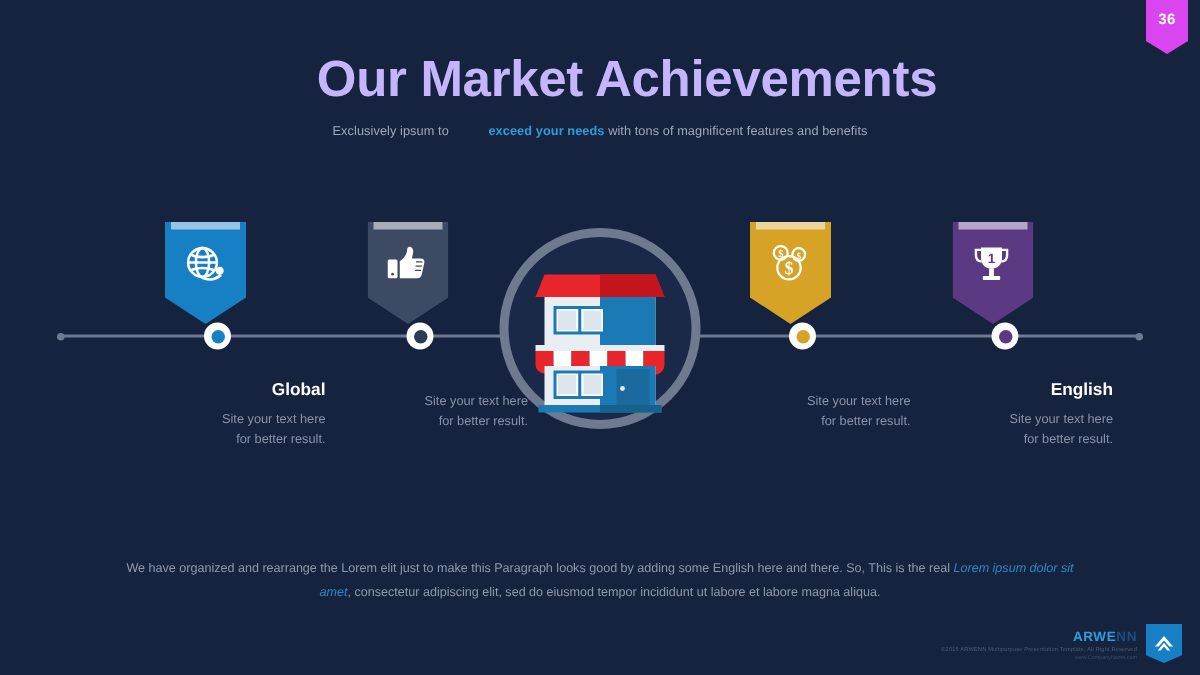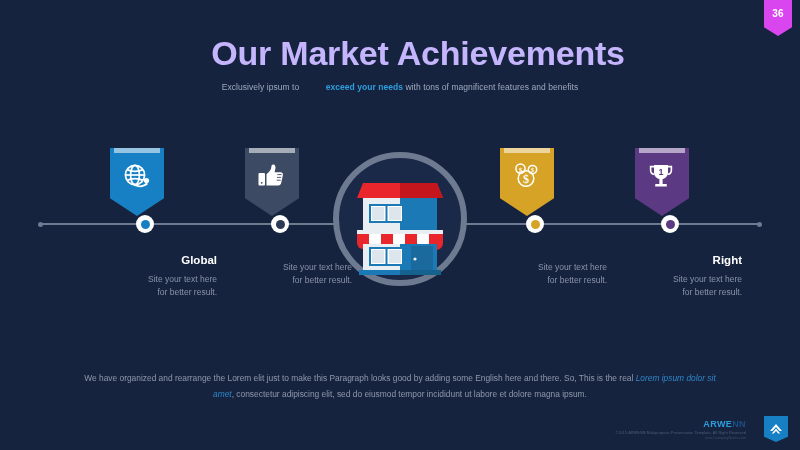--- a/index.html
+++ b/index.html
@@ -63,21 +63,21 @@
   }
 
   
   .para{
     position:absolute; top:370px; left:80px; width:640px; text-align:center;
     color:#8f98ab; font-size:8.4px; line-height:1.95;
   }
   .para em{ color:#2e86c8; font-style:italic; }
 
   
-  .footer{ position:absolute; right:12px; bottom:8px; display:flex; align-items:center; gap:18px; }
+  .footer{ position:absolute; right:12px; bottom:8px; display:flex; align-items:center; gap:6px; }
   .footer .ftext{ text-align:right; }
   .footer .brand{ font-size:9px; font-weight:bold; letter-spacing:.4px; }
   .footer .brand .a{ color:#2e9ddb; } .footer .brand .b{ color:#1b4f86; }
   .footer .copy{ font-size:3.6px; color:#5a6party; }
   .footer .copy{ color:#4f5d78; font-size:3.8px; margin-top:2px; letter-spacing:.1px;}
   .footer .url{ color:#3d4b64; font-size:3.6px; margin-top:1px; }
   .logo-mark{
     width:24px; height:26px; background:#1780c4;
     clip-path:polygon(0 0,100% 0,100% 80%,50% 100%,0 80%);
     display:flex; align-items:center; justify-content:center;
@@ -233,28 +233,28 @@
   </div>
 
   <div class="item" style="left:447px; top:254px">
     <div class="desc">
       <span>Site your text here</span><br>
       <span>for better result.</span>
     </div>
   </div>
 
   <div class="item" style="left:582px; top:254px">
-    <div class="name">Right</div>
-    <div class="desc">
-      <span>Site your text here</span><br>
-      <span>for better result.</span>
-    </div>
-  </div>
-
-  <div class="para"><span>We have organized and rearrange the Lorem elit just to make this Paragraph looks good by adding some English here and there. So, This is the real </span><em>Lorem ipsum dolor sit amet</em><span>, consectetur adipiscing elit, sed do eiusmod tempor incididunt ut labore et dolore magna ipsum.</span></div>
+    <div class="name">English</div>
+    <div class="desc">
+      <span>Site your text here</span><br>
+      <span>for better result.</span>
+    </div>
+  </div>
+
+  <div class="para"><span>We have organized and rearrange the Lorem elit just to make this Paragraph looks good by adding some English here and there. So, This is the real </span><em>Lorem ipsum dolor sit amet</em><span>, consectetur adipiscing elit, sed do eiusmod tempor incididunt ut labore et labore magna aliqua.</span></div>
 
   <div class="footer">
     <div class="ftext">
       <div class="brand"><span class="a">ARWE</span><span class="b">NN</span></div>
       <div class="copy">©2015 ARWENN Multipurpose Presentation Template, All Right Reserved</div>
       <div class="url">www.CompanyName.com</div>
     </div>
     <div class="logo-mark">
       <svg width="14" height="12" viewBox="0 0 14 12">
         <path d="M7 1 L13 8 L10.6 8 L7 4 L3.4 8 L1 8 Z" fill="#ffffff"></path>

